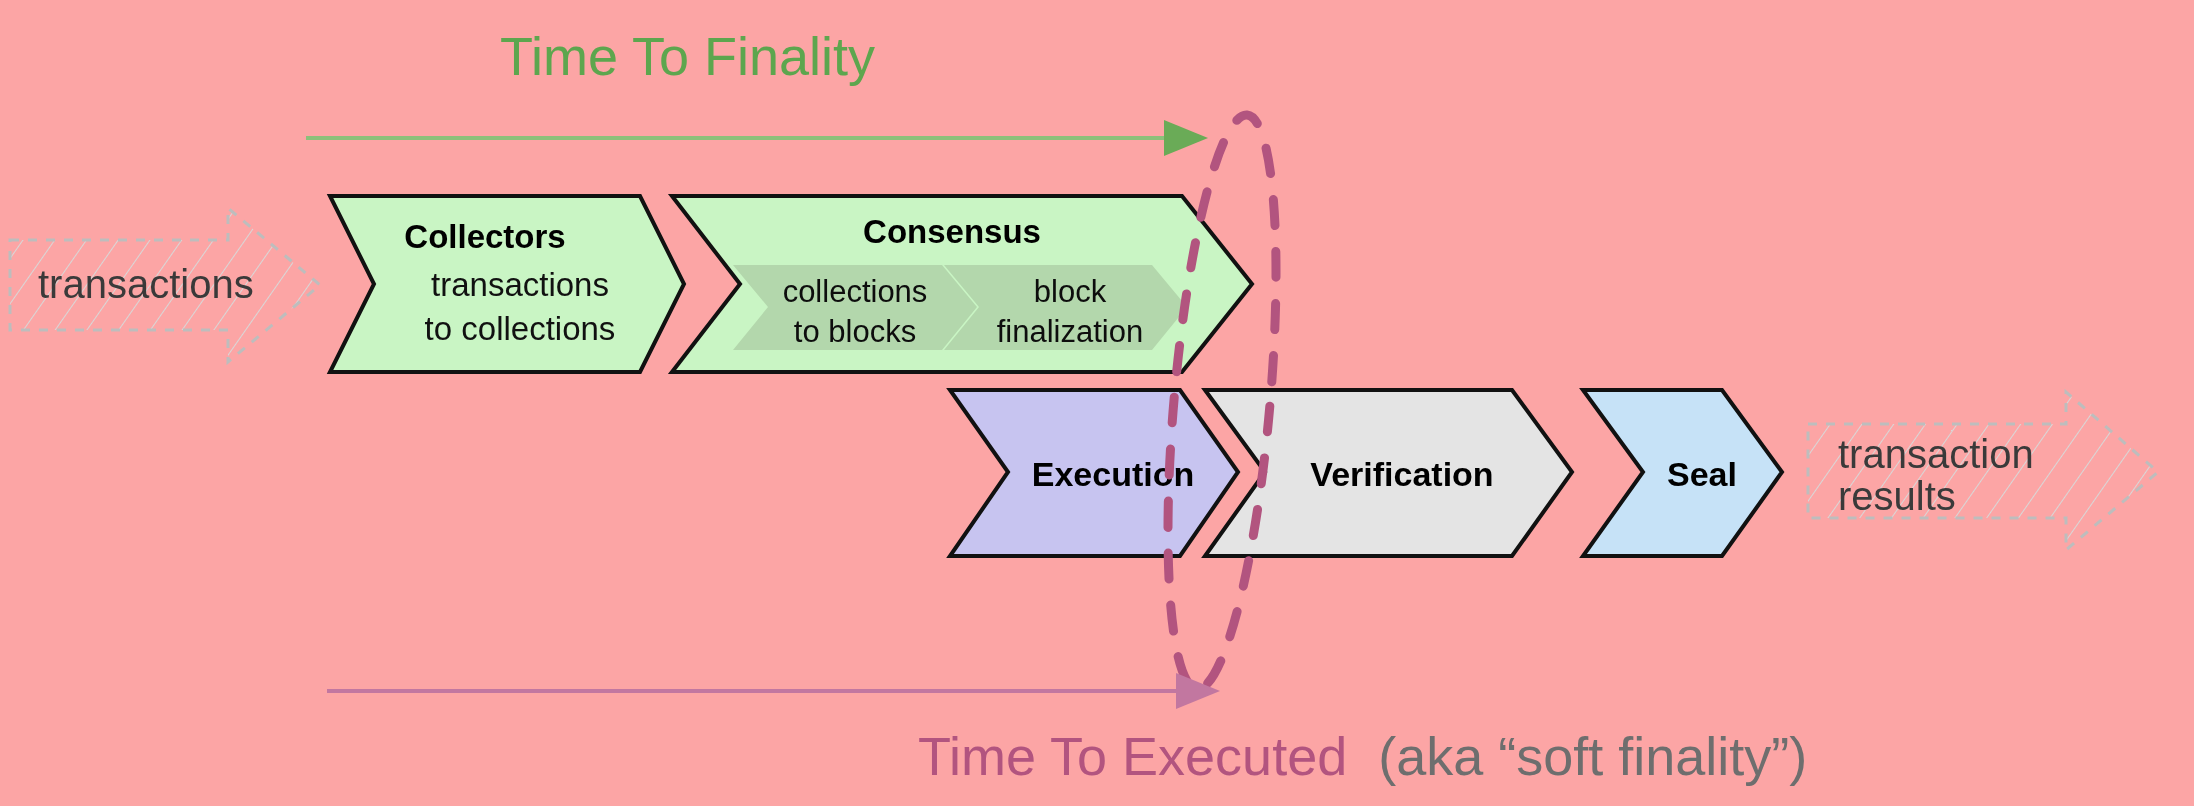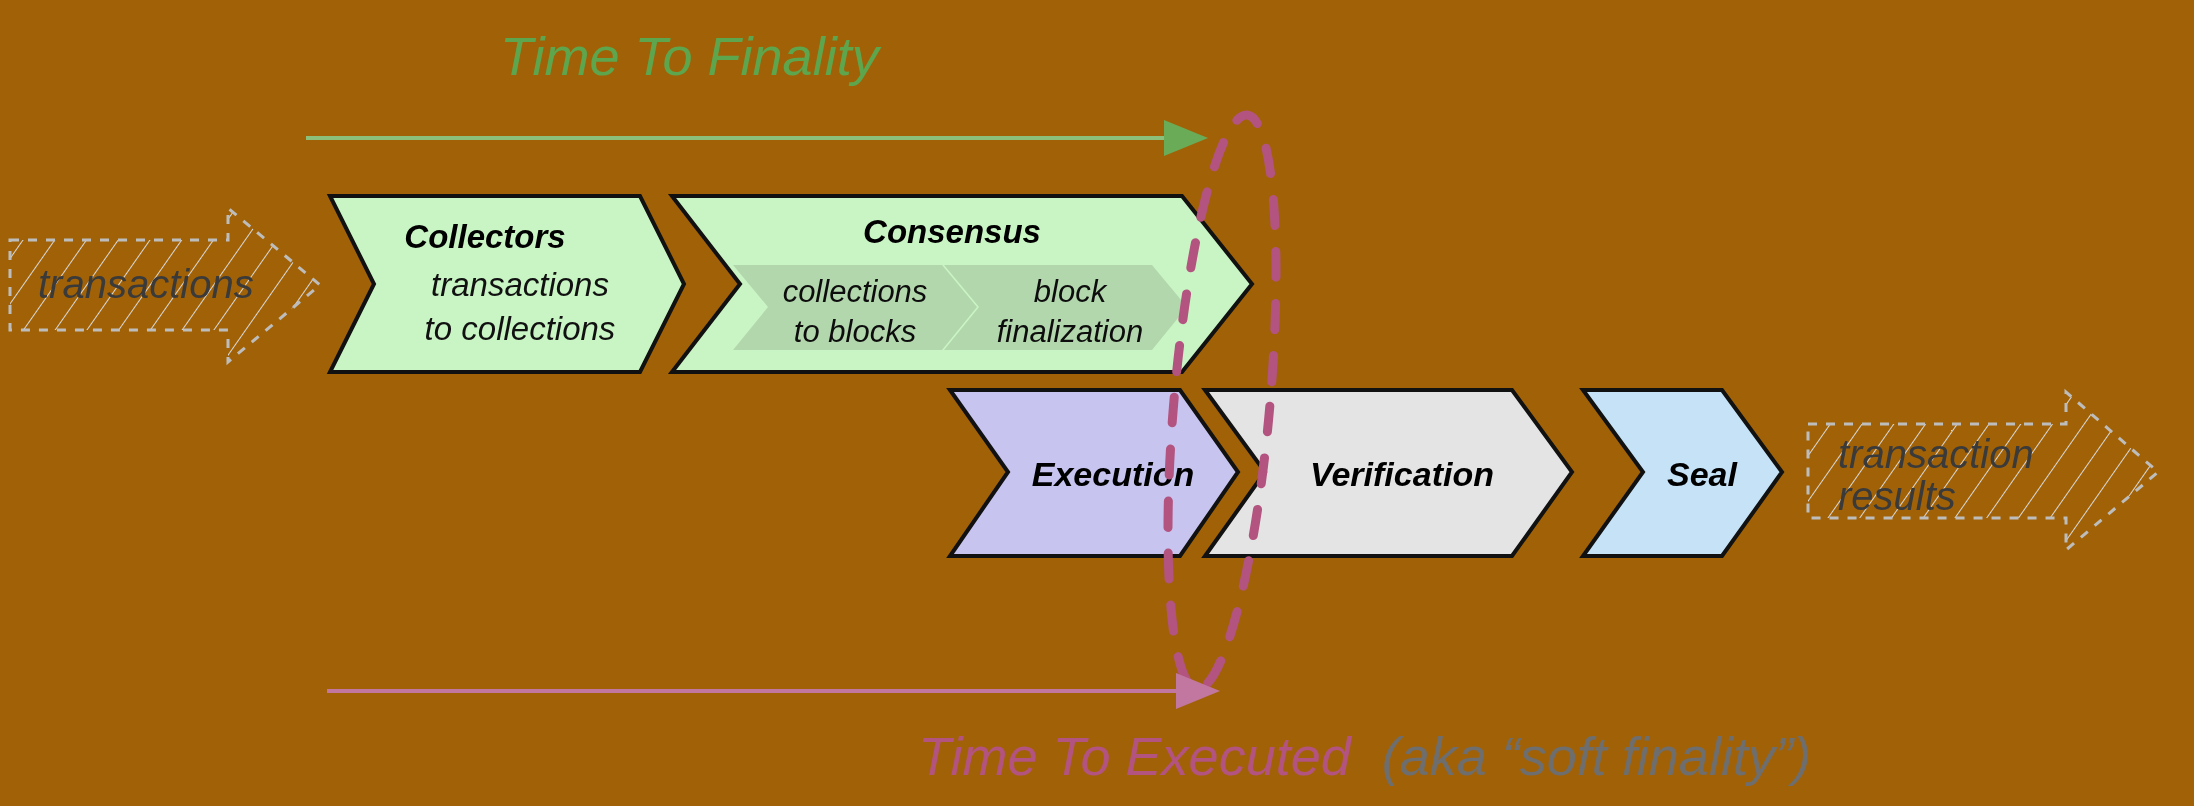--- a/index.html
+++ b/index.html
@@ -7,23 +7,22 @@
     padding: 0;
     background: #ffffff;
   }
   body {
     font-family: "Liberation Sans", sans-serif;
   }
   #stage {
     position: relative;
     width: 2194px;
     height: 806px;
-    background: #a16207;
+    background: #fca5a5;
     overflow: hidden;
-    font-style: italic;
   }
   #diagram-svg {
     position: absolute;
     left: 0;
     top: 0;
     width: 2194px;
     height: 806px;
     display: block;
   }
   .ghost-text {

